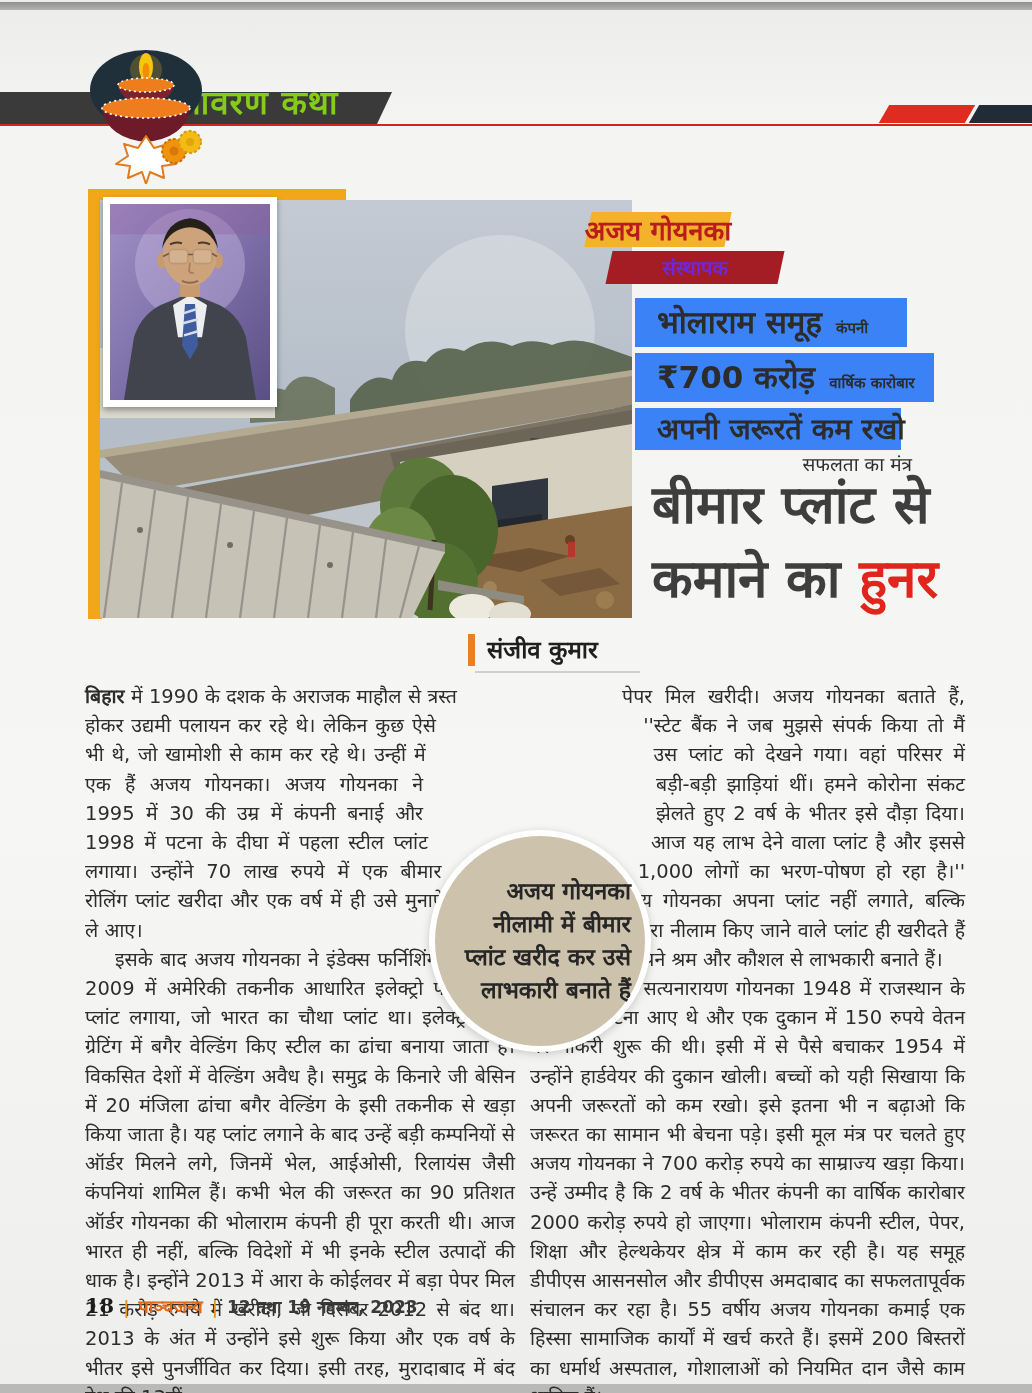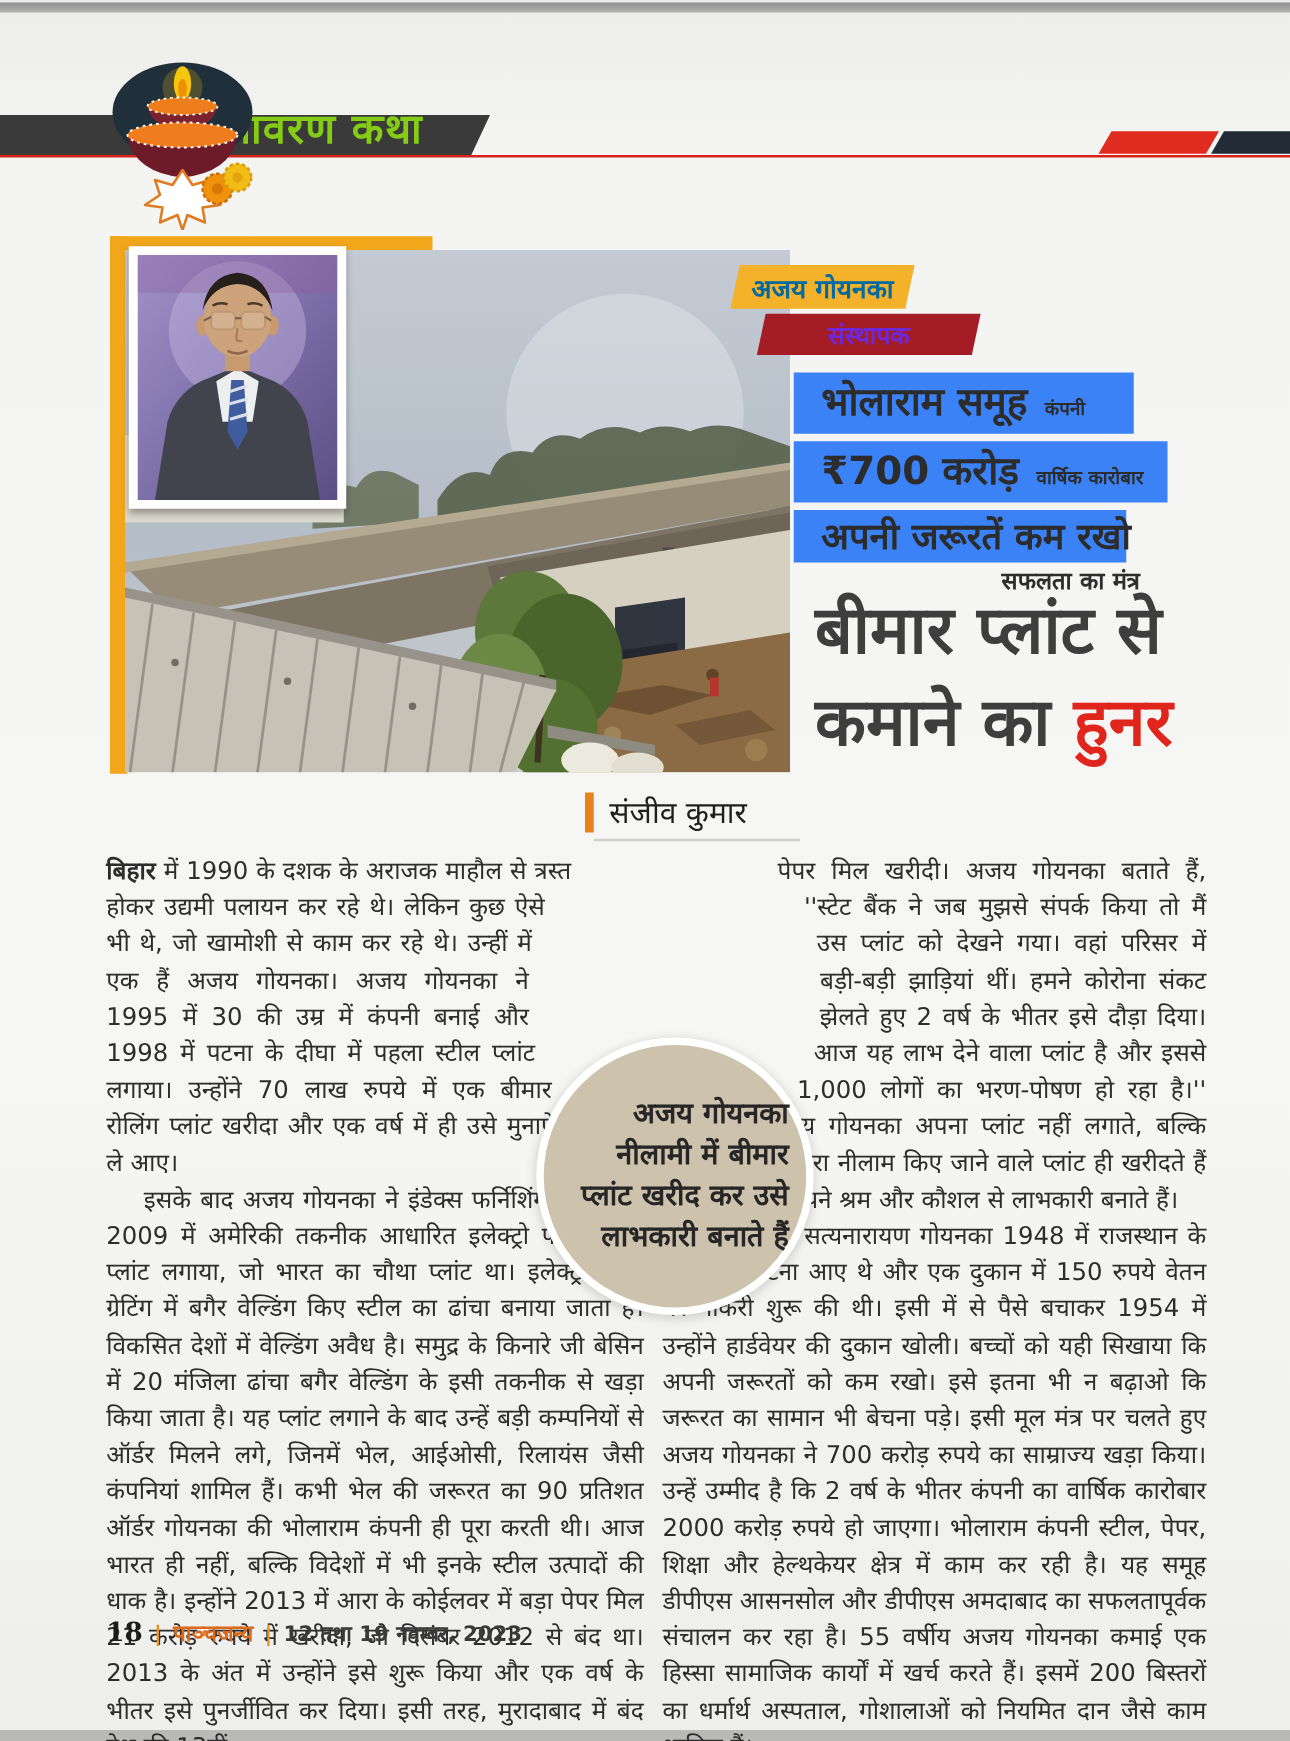--- a/index.html
+++ b/index.html
@@ -31,44 +31,44 @@
   .portrait{position:absolute;left:103px;top:197px;width:174px;height:210px;background:#fff;
     padding:7px;box-sizing:border-box;box-shadow:0 3px 6px rgba(0,0,0,.35);z-index:6}
   .portrait svg{display:block;width:100%;height:100%}
 
   
   .tag{position:absolute;display:flex;align-items:center;justify-content:center;z-index:7}
   .tag .bg{position:absolute;inset:0;transform:skewX(-12deg)}
   .tag .label{position:relative;z-index:1;font-weight:bold;white-space:nowrap}
   .name-tag{left:588px;top:212px;width:140px;height:35px}
   .name-tag .bg{background:#f3b229}
-  .name-tag .label{font-size:21px;color:#0369a1}
+  .name-tag .label{font-size:27px;color:#b91c1c}
   .role-tag{left:609px;top:251px;width:172px;height:33px}
   .role-tag .bg{background:#a51d24}
   .role-tag .label{font-size:20px;color:#6d28d9}
 
   .fact-row{position:absolute;left:635px;background:#3b82f6;display:flex;align-items:baseline;
     white-space:nowrap;padding-left:22px;box-sizing:border-box;z-index:7}
   .fact-1{top:298px;width:272px;height:49px}
   .fact-2{top:353px;width:299px;height:49px}
   .fact-3{top:408px;width:266px;height:42px}
   .fact-value{font-size:31px;font-weight:bold;color:#2c2c2c;line-height:48px}
   .fact-3 .fact-value{font-size:29px;line-height:42px}
   .fact-label{font-size:15px;font-weight:bold;color:#2c2c2c;margin-left:14px}
   .mantra-label{position:absolute;left:640px;top:451px;width:272px;text-align:right;
-    font-size:19px;font-weight:bold;color:#2e2e2e;z-index:7}
+    font-size:19px;font-weight:normal;color:#2e2e2e;z-index:7}
 
   .headline{position:absolute;left:652px;top:468px;width:372px;font-size:53px;line-height:74px;
     font-weight:bold;color:#3e3e3e;z-index:7;white-space:nowrap}
   .hl-red{color:#e0261c}
 
   
   .byline-wrap{position:absolute;left:0;top:634px;width:1032px;display:flex;justify-content:center;z-index:7}
   .byline{position:relative;border-left:7px solid #e8821e;padding-left:12px;margin-left:34px;
-    font-size:24px;font-weight:normal;color:#1f1f1f;line-height:32px}
+    font-size:24px;font-weight:bold;color:#1f1f1f;line-height:32px}
   .byline::after{content:"";position:absolute;left:0;bottom:-7px;width:165px;height:2px;background:#cfcfcc}
 
   
   .article{position:absolute;left:85px;top:682px;width:880px;display:flex;gap:15px;z-index:6}
   .colL{width:430px}.colR{width:435px}
   .article p{margin:0;font-size:19.5px;line-height:29.2px;text-align:justify;color:#2d2d2d}
   .ind{text-indent:30px}
   .lead{font-weight:bold}
   .spacerL{float:right;width:95px;height:230px;margin-top:146px;
     shape-outside:circle(118px at 121px 112px)}

